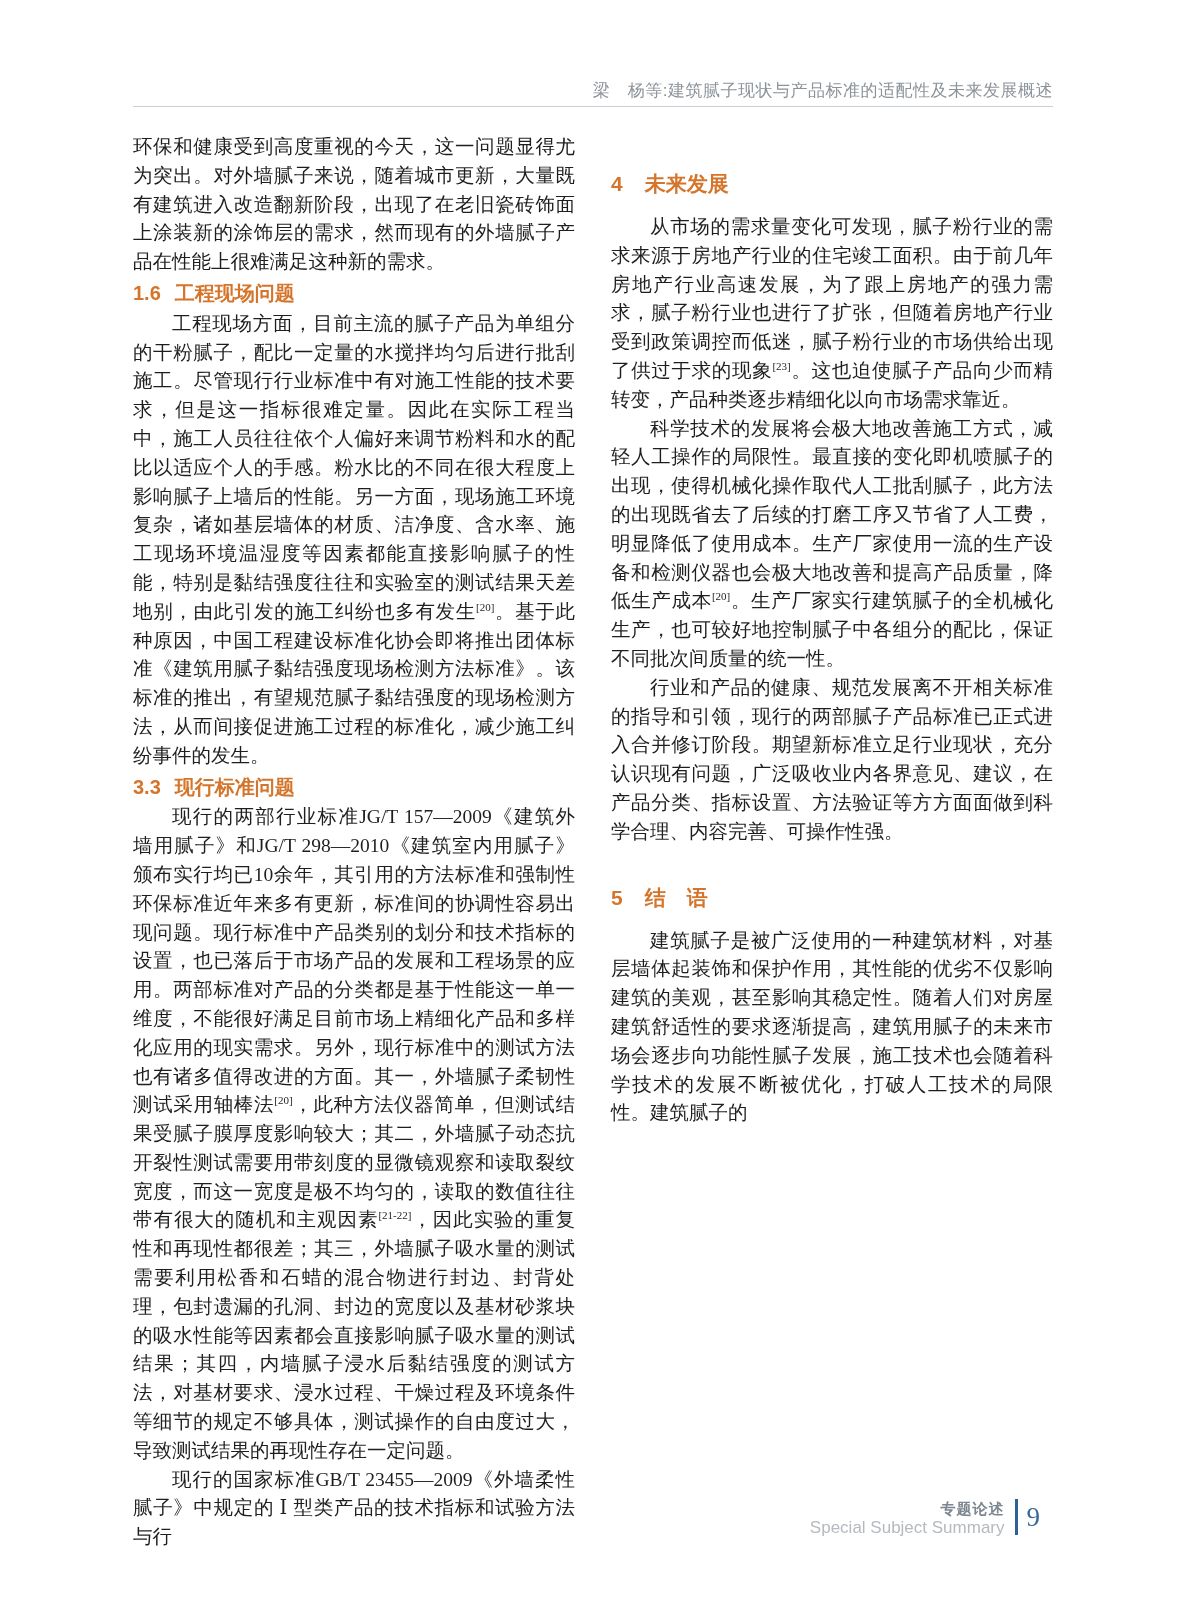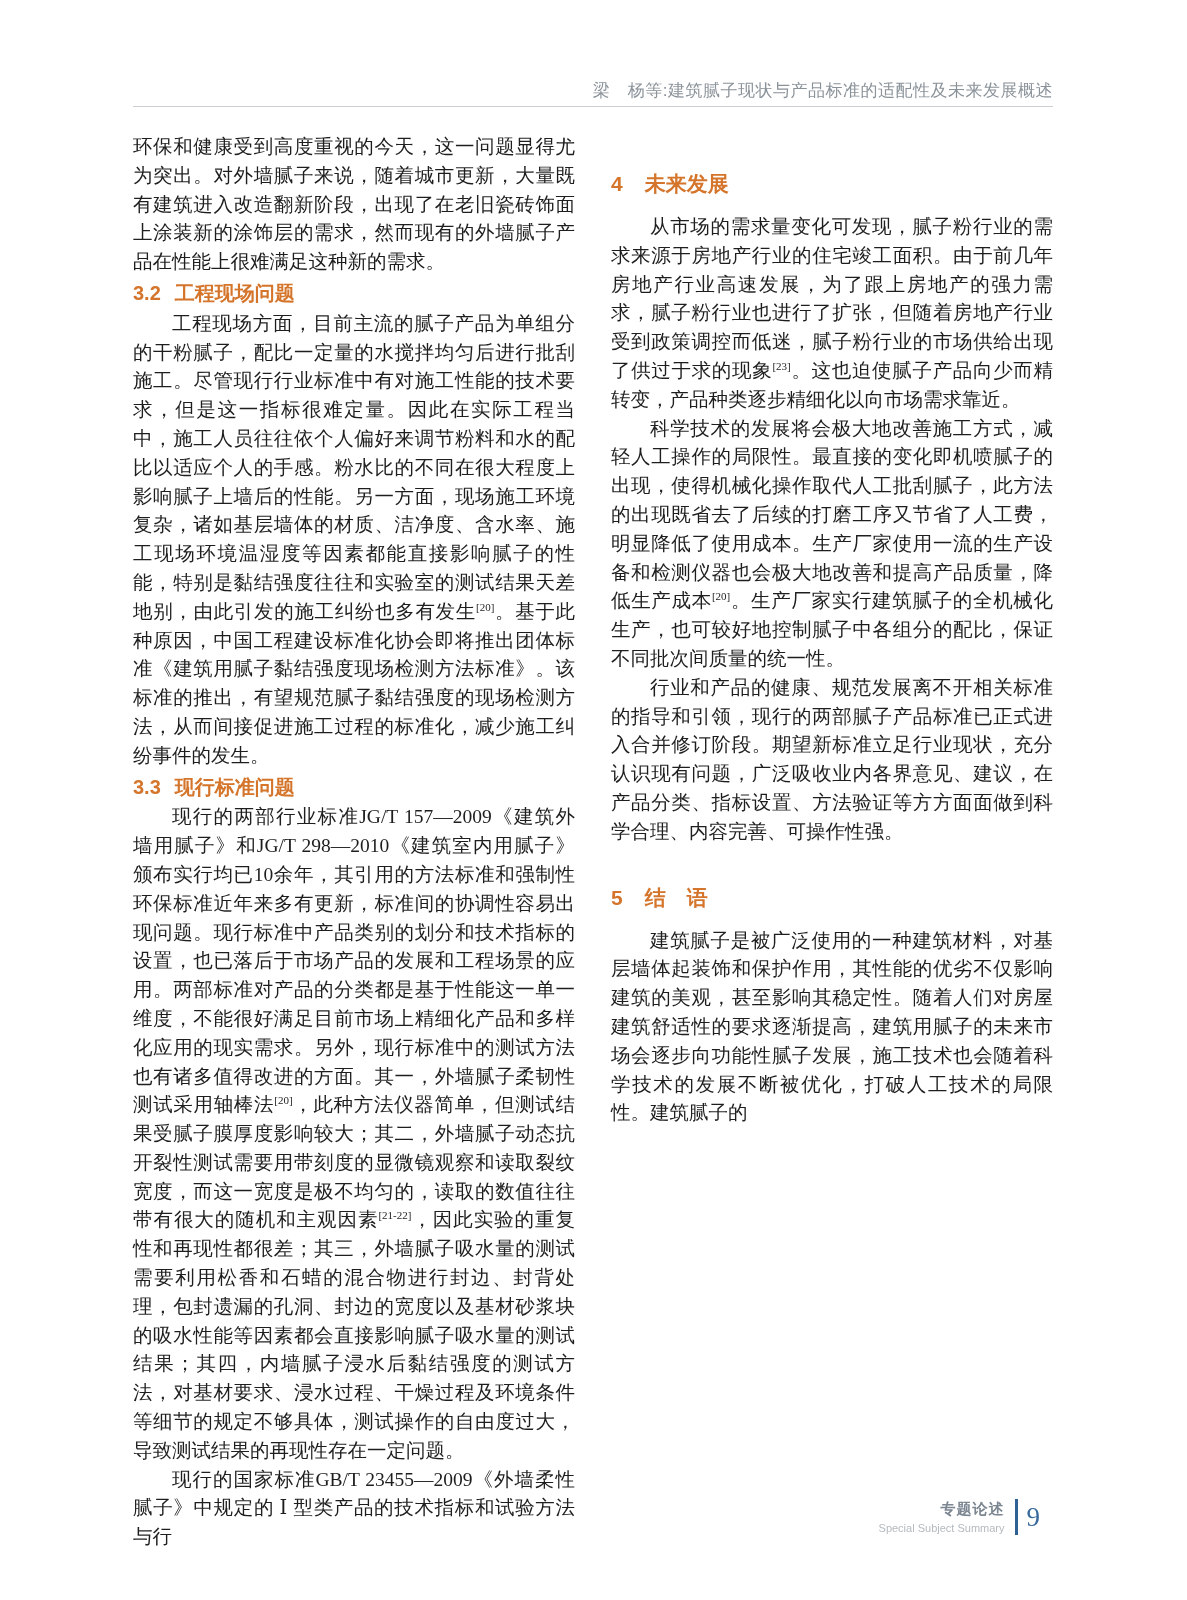--- a/index.html
+++ b/index.html
@@ -48,42 +48,42 @@
     position:absolute; top:1499px; right:147px;
     display:flex; align-items:center;
     font-family:"Liberation Sans","DejaVu Sans",sans-serif;
   }
   .footer .labels { text-align:right; }
   .footer .zh {
     color:#7b8members691; color:#7b8691; font-size:15px; font-weight:bold; letter-spacing:1px;
     line-height:20px;
   }
   .footer .en {
-    color:#b4babf; font-size:11px; line-height:14px; margin-top:2px;
+    color:#b4babf; font-size:17px; line-height:14px; margin-top:2px;
     white-space:nowrap;
   }
   .footer .bar {
     width:3px; height:36px; background:#2f6195; margin:0 9px 0 10px;
   }
   .footer .pagenum {
     color:#38699b; font-size:27px;
     font-family:"Liberation Serif","DejaVu Serif",serif;
   }
 </style>
 </head>
 <body>
 
 <div class="page">
 
   <div class="running-head">梁　杨等:建筑腻子现状与产品标准的适配性及未来发展概述</div>
   <div class="head-rule"></div>
 
   <div class="col col-left">
       <p class="body-p">环保和健康受到高度重视的今天，这一问题显得尤为突出。对外墙腻子来说，随着城市更新，大量既有建筑进入改造翻新阶段，出现了在老旧瓷砖饰面上涂装新的涂饰层的需求，然而现有的外墙腻子产品在性能上很难满足这种新的需求。</p>
-      <div class="h-minor"><span class="hnum">3.2</span><span>工程现场问题</span></div>
+      <div class="h-minor"><span class="hnum">1.6</span><span>工程现场问题</span></div>
       <p class="body-p indent">工程现场方面，目前主流的腻子产品为单组分的干粉腻子，配比一定量的水搅拌均匀后进行批刮施工。尽管现行行业标准中有对施工性能的技术要求，但是这一指标很难定量。因此在实际工程当中，施工人员往往依个人偏好来调节粉料和水的配比以适应个人的手感。粉水比的不同在很大程度上影响腻子上墙后的性能。另一方面，现场施工环境复杂，诸如基层墙体的材质、洁净度、含水率、施工现场环境温湿度等因素都能直接影响腻子的性能，特别是黏结强度往往和实验室的测试结果天差地别，由此引发的施工纠纷也多有发生<sup>[20]</sup>。基于此种原因，中国工程建设标准化协会即将推出团体标准《建筑用腻子黏结强度现场检测方法标准》。该标准的推出，有望规范腻子黏结强度的现场检测方法，从而间接促进施工过程的标准化，减少施工纠纷事件的发生。</p>
       <div class="h-minor"><span class="hnum">3.3</span><span>现行标准问题</span></div>
       <p class="body-p indent">现行的两部行业标准JG/T 157—2009《建筑外墙用腻子》和JG/T 298—2010《建筑室内用腻子》颁布实行均已10余年，其引用的方法标准和强制性环保标准近年来多有更新，标准间的协调性容易出现问题。现行标准中产品类别的划分和技术指标的设置，也已落后于市场产品的发展和工程场景的应用。两部标准对产品的分类都是基于性能这一单一维度，不能很好满足目前市场上精细化产品和多样化应用的现实需求。另外，现行标准中的测试方法也有诸多值得改进的方面。其一，外墙腻子柔韧性测试采用轴棒法<sup>[20]</sup>，此种方法仪器简单，但测试结果受腻子膜厚度影响较大；其二，外墙腻子动态抗开裂性测试需要用带刻度的显微镜观察和读取裂纹宽度，而这一宽度是极不均匀的，读取的数值往往带有很大的随机和主观因素<sup>[21-22]</sup>，因此实验的重复性和再现性都很差；其三，外墙腻子吸水量的测试需要利用松香和石蜡的混合物进行封边、封背处理，包封遗漏的孔洞、封边的宽度以及基材砂浆块的吸水性能等因素都会直接影响腻子吸水量的测试结果；其四，内墙腻子浸水后黏结强度的测试方法，对基材要求、浸水过程、干燥过程及环境条件等细节的规定不够具体，测试操作的自由度过大，导致测试结果的再现性存在一定问题。</p>
       <p class="body-p indent">现行的国家标准GB/T 23455—2009《外墙柔性腻子》中规定的 Ⅰ 型类产品的技术指标和试验方法与行</p>
     </div>
   <div class="col col-right">
       <div class="h-major"><span class="hnum">4</span><span>未来发展</span></div>
       <p class="body-p indent">从市场的需求量变化可发现，腻子粉行业的需求来源于房地产行业的住宅竣工面积。由于前几年房地产行业高速发展，为了跟上房地产的强力需求，腻子粉行业也进行了扩张，但随着房地产行业受到政策调控而低迷，腻子粉行业的市场供给出现了供过于求的现象<sup>[23]</sup>。这也迫使腻子产品向少而精转变，产品种类逐步精细化以向市场需求靠近。</p>
       <p class="body-p indent">科学技术的发展将会极大地改善施工方式，减轻人工操作的局限性。最直接的变化即机喷腻子的出现，使得机械化操作取代人工批刮腻子，此方法的出现既省去了后续的打磨工序又节省了人工费，明显降低了使用成本。生产厂家使用一流的生产设备和检测仪器也会极大地改善和提高产品质量，降低生产成本<sup>[20]</sup>。生产厂家实行建筑腻子的全机械化生产，也可较好地控制腻子中各组分的配比，保证不同批次间质量的统一性。</p>
       <p class="body-p indent">行业和产品的健康、规范发展离不开相关标准的指导和引领，现行的两部腻子产品标准已正式进入合并修订阶段。期望新标准立足行业现状，充分认识现有问题，广泛吸收业内各界意见、建议，在产品分类、指标设置、方法验证等方方面面做到科学合理、内容完善、可操作性强。</p>

